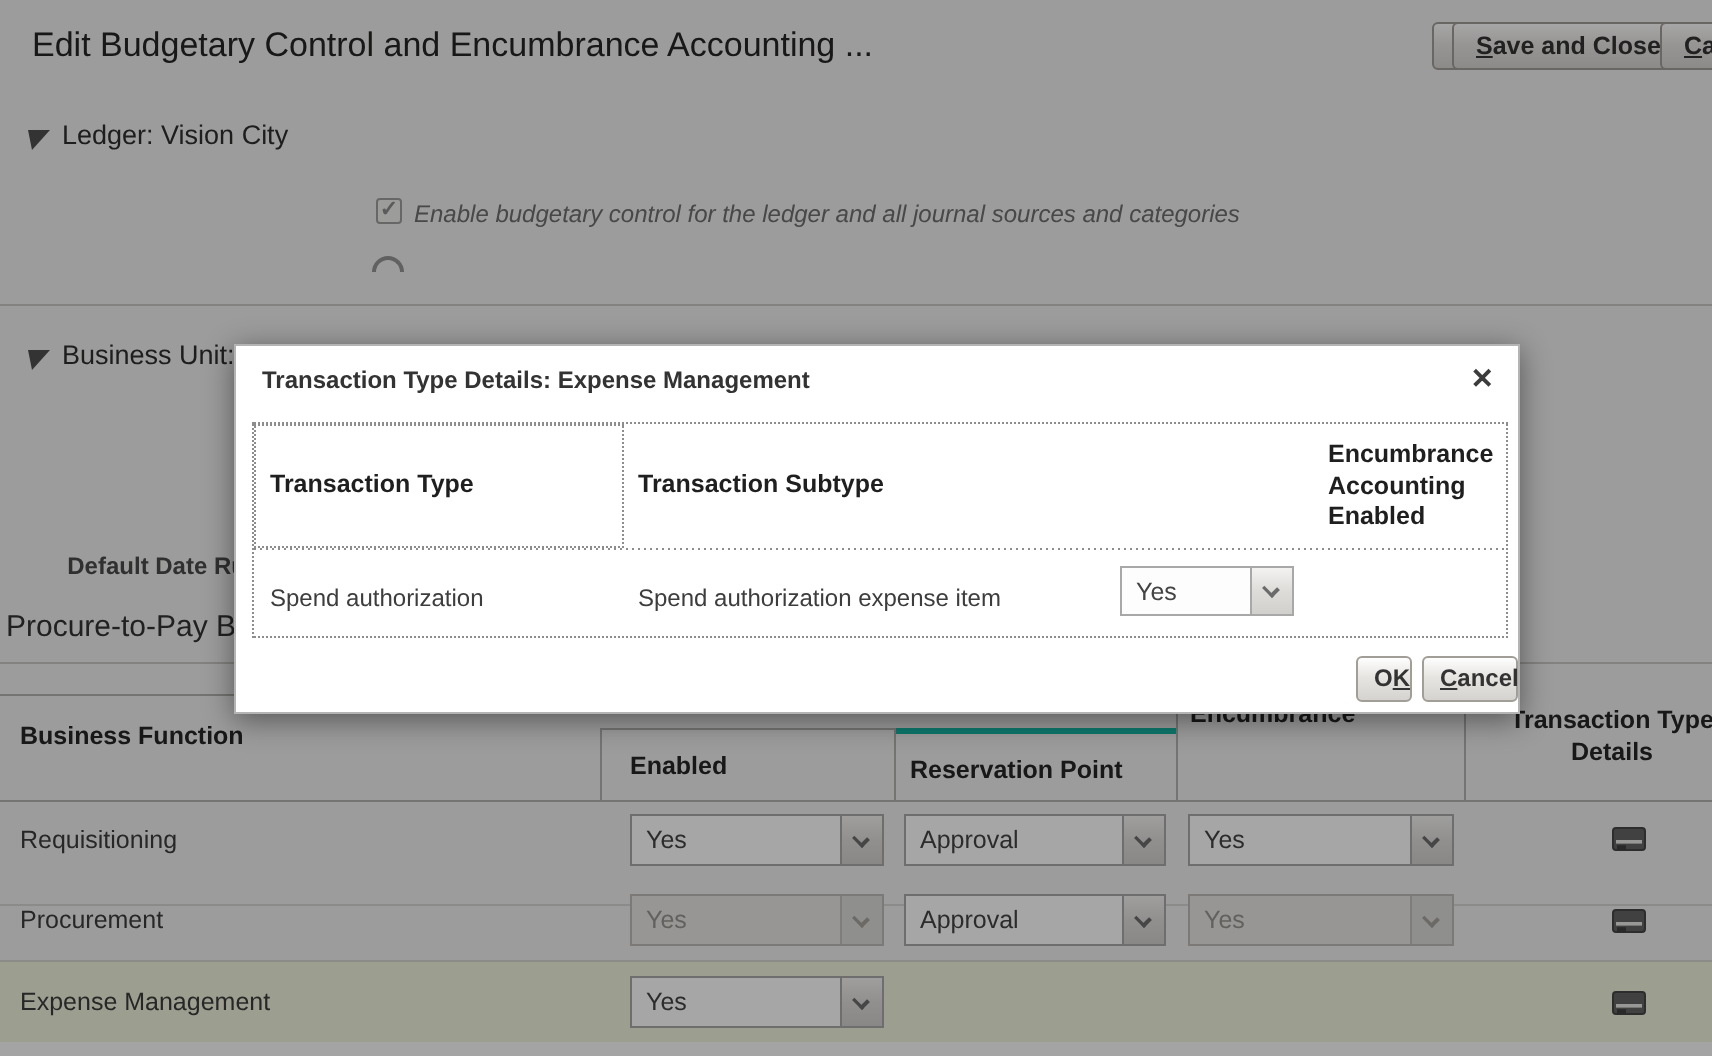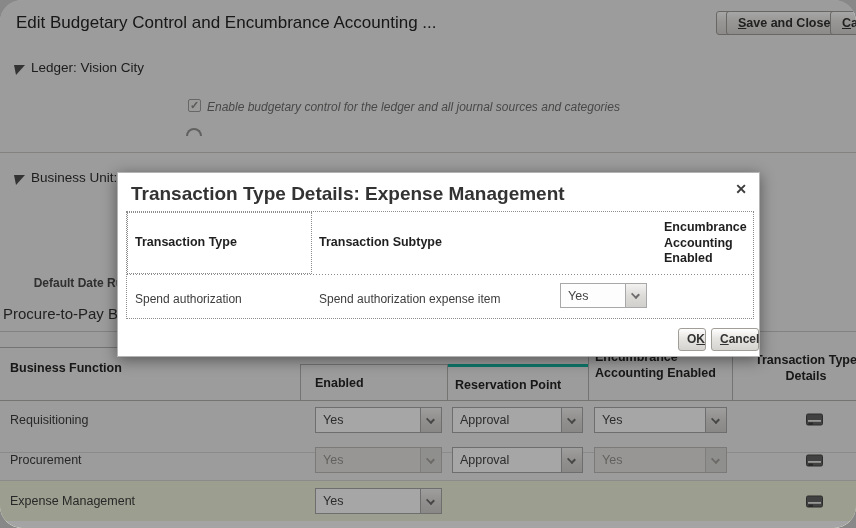--- a/index.html
+++ b/index.html
@@ -1,19 +1,19 @@
 <!DOCTYPE html>
 <html><head>
 <meta charset="utf-8">
 <style>
   * { margin:0; padding:0; box-sizing:border-box; }
   html,body { background:#888; }
   .stage {
     position:relative; width:856px; height:528px; overflow:hidden;
-    background:#f0efee; font-family:"Liberation Sans", sans-serif;border-radius:22px;
+    background:#f0efee; font-family:"Liberation Sans", sans-serif;
   }
   .abs { position:absolute; }
 
   
   .page-title { left:16px; top:13px; font-size:17px; color:#252525; white-space:nowrap; }
   .btn {
     position:absolute; top:11px; height:24px; padding:0 11px;
     background:linear-gradient(#fefefe,#e7e5e2 45%,#d6d4d1);
     border:1px solid #a19d97; border-radius:3px;
     font-size:12.5px; font-weight:bold; color:#333; line-height:22px; white-space:nowrap;
@@ -54,21 +54,21 @@
   .dd.disabled .chev { border-color:#a5a29d; }
 
   .details-icon { position:absolute; width:17px; height:14px; }
 
   
   .dim { left:0; top:0; width:856px; height:528px; background:rgba(0,0,0,0.345); z-index:10; }
   .modal {
     left:117px; top:172px; width:643px; height:185px; background:#fff;
     border:1px solid #b4b4b4; box-shadow:0 3px 14px rgba(0,0,0,0.45); z-index:20;
   }
-  .modal-title { position:absolute; left:13px; top:10px; font-size:19px; font-weight:bold; color:#333; white-space:nowrap; }
+  .modal-title { position:absolute; left:13px; top:10px; font-size:12px; font-weight:bold; color:#333; white-space:nowrap; }
   .modal-close { position:absolute; right:12px; top:8px; font-size:14px; font-weight:bold; color:#3c3c3c; cursor:default; }
   .mtable { position:absolute; left:8px; top:38px; width:628px; height:108px; border:1px dotted #8d8d8d; }
   .mth-sep { position:absolute; left:0; top:62px; width:100%; height:1px;
     background-image:linear-gradient(to right,#8d8d8d 1px,transparent 1px); background-size:3px 1px; }
   .mcell-focus { position:absolute; left:0; top:0; width:185px; height:62px; border:1px dotted #8d8d8d; }
   .mth { position:absolute; font-size:12.5px; font-weight:bold; color:#1f1f1f; line-height:15.5px; }
   .mtd { position:absolute; font-size:12px; color:#3d3d3d; white-space:nowrap; }
   .modal-btn {
     position:absolute; top:155px; height:23px; padding:0 8px;
     background:linear-gradient(#fefefe,#e7e5e2 45%,#d5d3d0);
@@ -116,21 +116,20 @@
     <div class="th" style="position:absolute; left:10px; top:13px;">Business Function</div>
   </div>
   <div class="abs" style="left:300px; top:364px; width:147px; height:36px; border-top:1px solid #b2b1af;">
     <div class="th" style="position:absolute; left:15px; top:11px;">Enabled</div>
   </div>
   <div class="abs" style="left:447px; top:364px; width:141px; height:36px; border-top:3px solid #14b8a6;">
     <div class="th" style="position:absolute; left:8px; top:11px;">Reservation Point</div>
   </div>
   <div class="abs th" style="left:595px; top:349px; line-height:16px;">
     <div>Encumbrance</div>
-    <div>Accounting Enabled</div>
   </div>
   <div class="abs th" style="left:732px; top:352px; width:148px; line-height:16px; text-align:center;">
     <div>Transaction Type</div>
     <div>Details</div>
   </div>
   <div class="abs vsep" style="left:300px; top:364px; height:36px;"></div>
   <div class="abs vsep" style="left:447px; top:364px; height:36px;"></div>
   <div class="abs vsep" style="left:588px; top:350px; height:50px;"></div>
   <div class="abs vsep" style="left:732px; top:350px; height:50px;"></div>
   <div class="abs hline" style="top:400px; background:#b2b1af;"></div>

